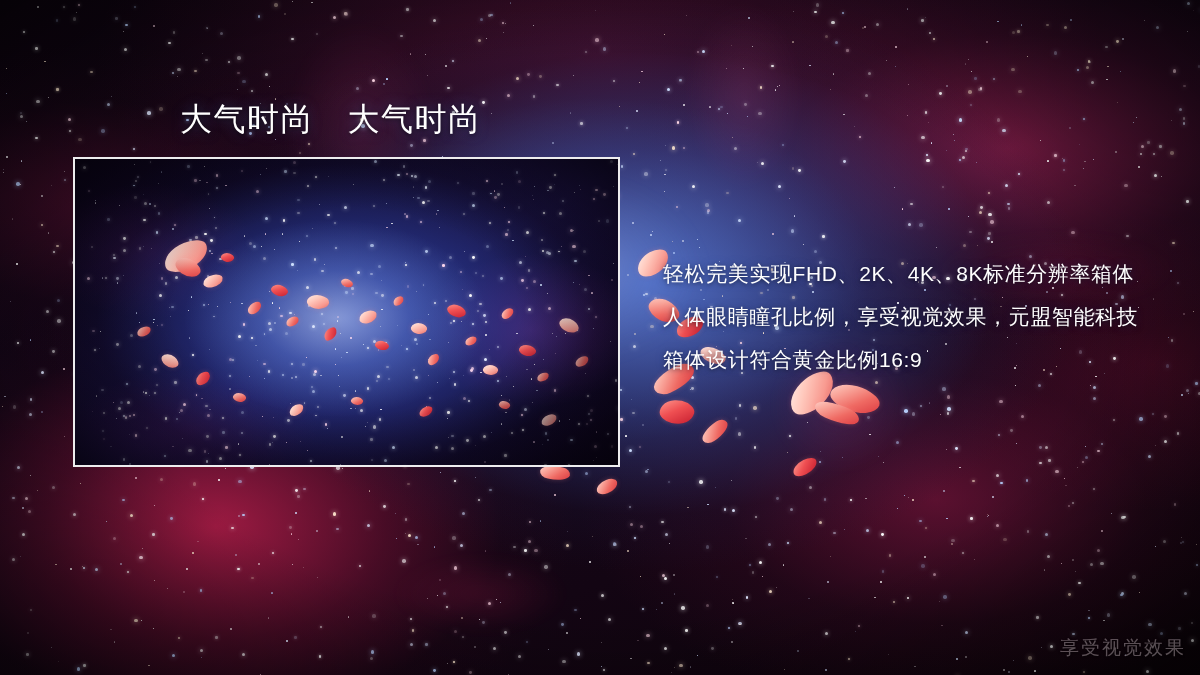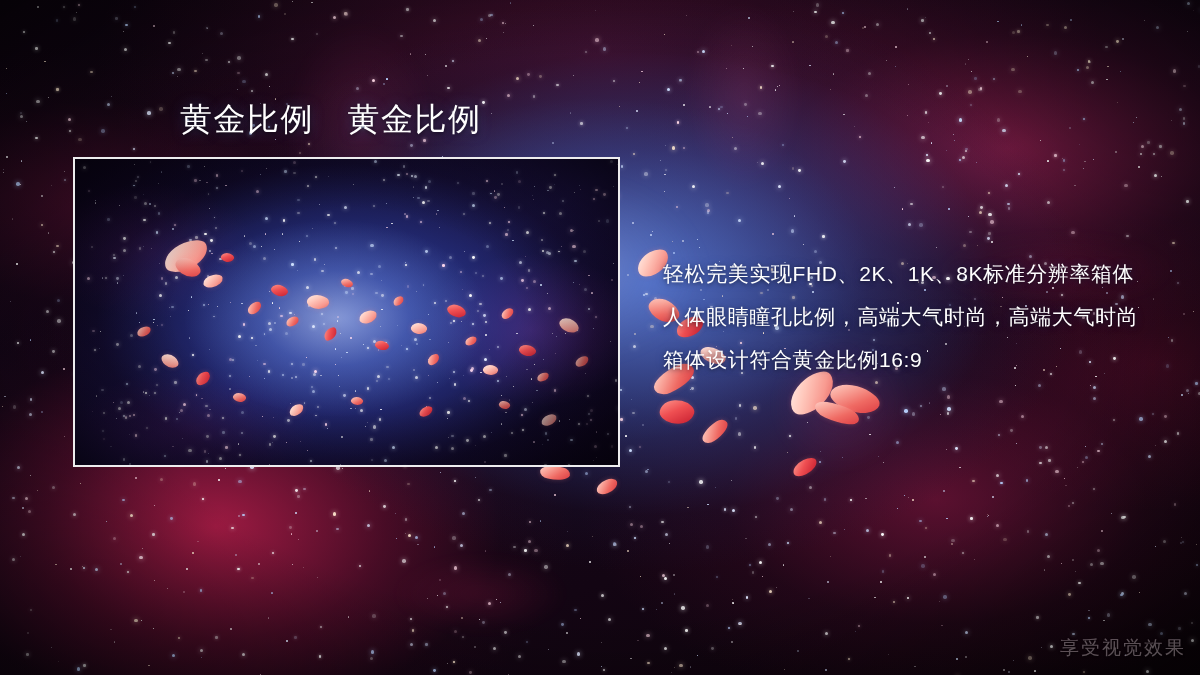--- a/index.html
+++ b/index.html
@@ -1851,23 +1851,23 @@
           <span class="petal pale" style="left:214px;top:246px;width:15px;height:10px;transform:rotate(-24deg);"></span>
           <span class="petal " style="left:276px;top:238px;width:12px;height:8px;transform:rotate(16deg);"></span>
           <span class="petal deep" style="left:344px;top:248px;width:14px;height:9px;transform:rotate(-20deg);"></span>
           <span class="petal " style="left:424px;top:242px;width:11px;height:8px;transform:rotate(26deg);"></span>
           <span class="petal pale" style="left:466px;top:256px;width:16px;height:10px;transform:rotate(-18deg);"></span>
         </div>
       <div class="panel-dark"></div>
     </div>
   </div>
 
-  <div id="title">黄金比例　黄金比例</div>
+  <div id="title">大气时尚　大气时尚</div>
 
   <div id="body-text">
-    <div class="line">轻松完美实现FHD、2K、1K、8K标准分辨率箱体</div>
-    <div class="line">人体眼睛瞳孔比例，高端大气时尚，高端大气时尚</div>
+    <div class="line">轻松完美实现FHD、2K、4K、8K标准分辨率箱体</div>
+    <div class="line">人体眼睛瞳孔比例，享受视觉效果，元盟智能科技</div>
     <div class="line">箱体设计符合黄金比例16:9</div>
   </div>
 
   <div id="watermark">享受视觉效果</div>
 
 </div>
 
 </body></html>

